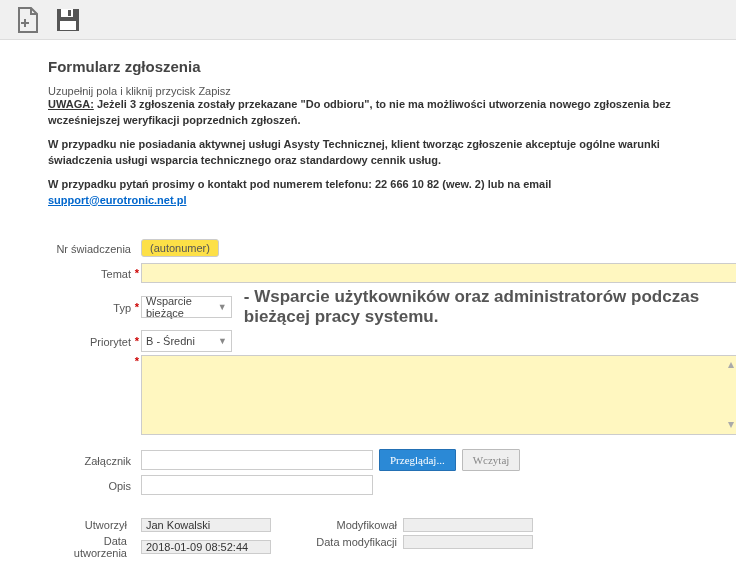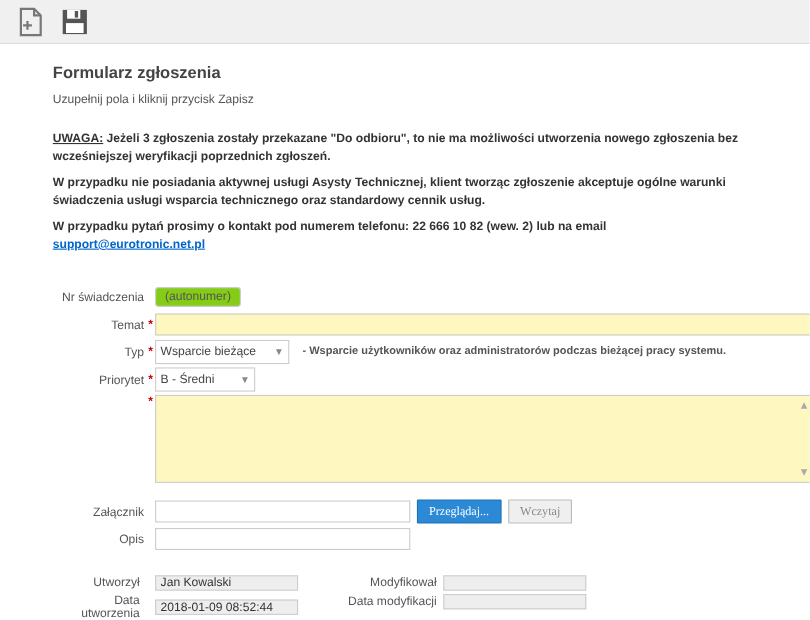--- a/index.html
+++ b/index.html
@@ -16,39 +16,39 @@
     border-bottom: 1px solid #ddd;
     height: 40px;
     padding: 4px 14px;
     display: flex;
     align-items: center;
     gap: 12px;
   }
   .tb-icon { width: 28px; height: 28px; color: #555; display:flex; align-items:center; justify-content:center; cursor:pointer; }
   .content { padding: 14px 20px 20px 48px; }
   .title { font-size: 15px; font-weight: bold; color: #444; margin: 4px 0 10px; }
-  .sub { color:#555; margin-bottom: 22px; }
+  .sub { color:#555; margin-bottom: 0; }
   .notice { color:#333; line-height:1.45; margin-bottom:8px; font-weight:bold; }
   .notice .uwaga { text-decoration: underline; }
   .notice2 { color:#333; line-height:1.45; margin-bottom:8px; font-weight:bold; }
   .contact { color:#333; line-height:1.45; font-weight:bold; }
   .email { color:#0066cc; text-decoration: underline; font-weight:bold; cursor:pointer; }
   .form { margin-top: 28px; }
   .row { display:flex; align-items:center; margin-bottom:3px; min-height:22px; }
   .row.top { align-items:flex-start; }
   .label { width: 85px; text-align:right; color:#555; padding-top:3px; flex-shrink:0; padding-right:2px;}
   .req { color:#c00; font-weight:bold; width:8px; display:inline-block; text-align:center;}
   .req-cell { width:8px; flex-shrink:0;}
   .field { flex:1; display:flex; align-items:center; gap:6px; }
-  .ronum { background:#84cc16; border:1px solid #ccc; border-radius:3px; padding:2px 8px; color:#555; font-size:11px;}
+  .ronum { background:#fde047; border:1px solid #ccc; border-radius:3px; padding:2px 8px; color:#555; font-size:11px;}
   .txt { height:20px; border:1px solid #ccc; padding:2px 4px; font-size:11px; }
   .yellow { background:#fff7c0; }
   .select { height:22px; border:1px solid #ccc; background:#fff; padding:2px 4px; font-size:11px; display:flex; align-items:center; justify-content:space-between;}
   .select .arrow { color:#888; font-size:9px; margin-left:6px;}
-  .hint { color:#555; font-weight:bold; margin-left:6px; font-size:10px;}
+  .hint { color:#555; font-weight:bold; margin-left:6px; font-size:17px;}
   .area-wrap { position:relative; flex:1; }
   .area { width:602px; height:80px; background:#fff7c0; border:1px solid #ccc; resize:none; font-size:11px; padding:4px; }
   .scroll-ind { position:absolute; right:3px; width:12px; color:#aaa; font-size:12px; pointer-events:none;}
   .scroll-up { top:2px; }
   .scroll-dn { bottom:6px; }
   .btn { border:1px solid #bbb; background:#efefef; color:#888; padding:4px 10px; font-size:11px; cursor:pointer; border-radius:1px;font-family:Liberation Serif, serif;}
   .btn.primary { background:#2b89d6; color:#fff; border-color:#2370b4; }
   .meta { display:flex; margin-top:22px; }
   .mcol { display:flex; align-items:center; margin-bottom:3px; }
   .mlabel { width:85px; text-align:right; color:#555; padding-right:6px;}

